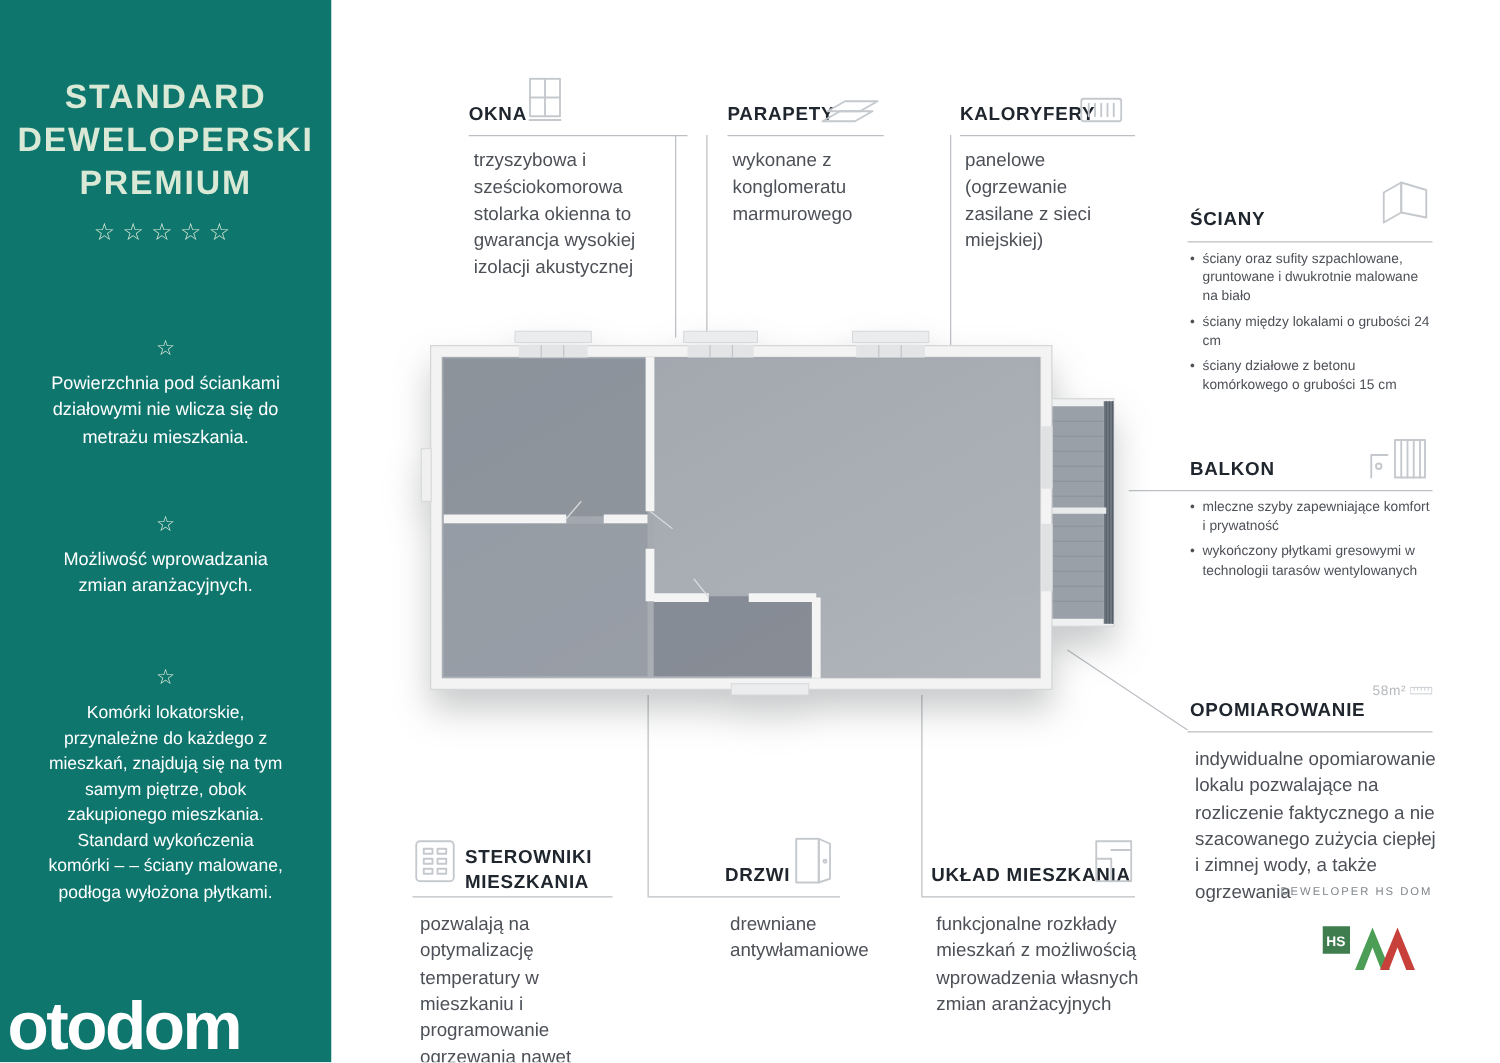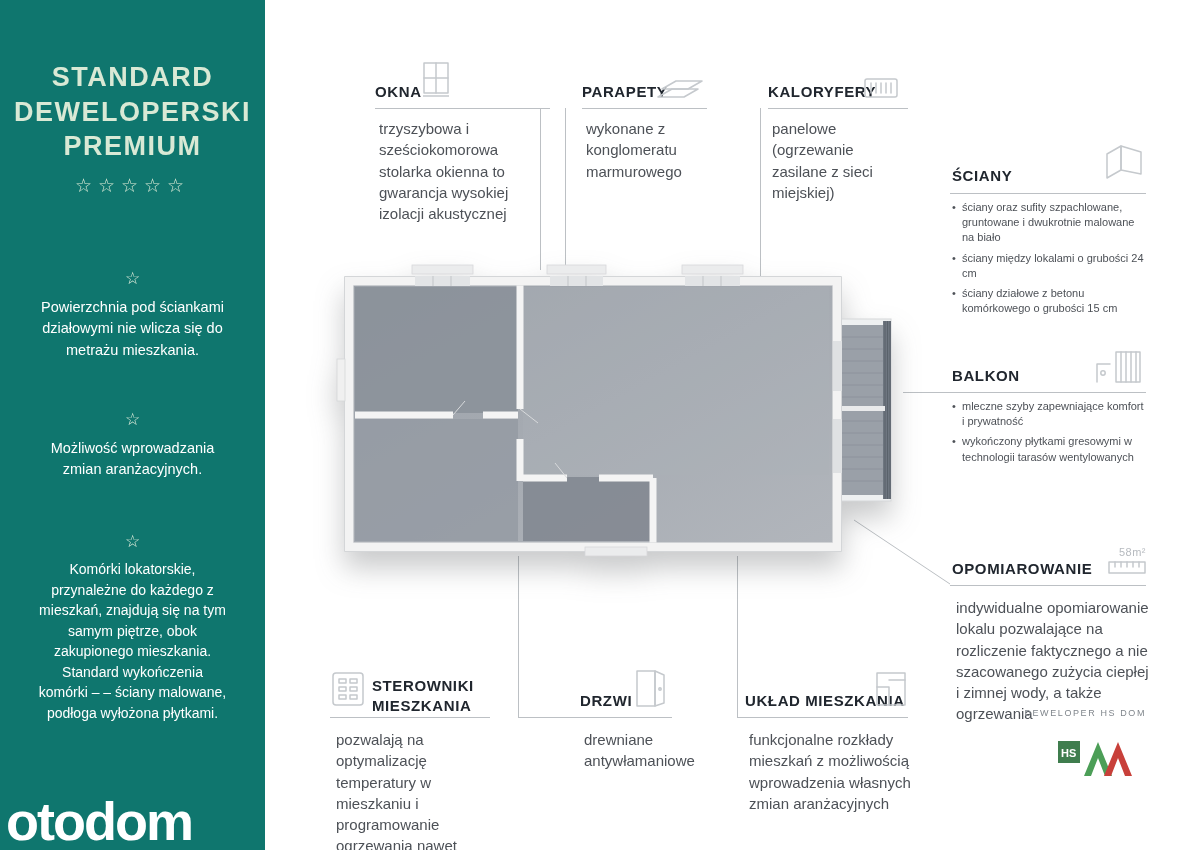--- a/index.html
+++ b/index.html
@@ -65,21 +65,21 @@
   .b-sci{left:952px;top:200px;width:196px}
   .b-bal{left:952px;top:399px;width:196px}
 
   .ic{position:absolute;}
   .ic svg{display:block;}
   .i-okna{left:423px;top:62px}
   .i-par{left:656px;top:78px}
   .i-kal{left:864px;top:75px}
   .i-sci{left:1104px;top:144px}
   .i-bal{left:1094px;top:348px}
-  .i-opo{left:1098px;top:546px;width:48px;display:flex;flex-direction:column;align-items:flex-end;gap:3px;text-align:center;}
+  .i-opo{left:1098px;top:546px;width:48px;display:flex;flex-direction:row;align-items:flex-end;gap:3px;text-align:center;}
   .i-opo .m2{font-size:11px;color:#b6babf;letter-spacing:.5px;}
   .i-ste{left:332px;top:672px}
   .i-drz{left:636px;top:670px}
   .i-ukl{left:876px;top:672px}
   .stroke-ic{fill:none;stroke:#c5c9cd;stroke-width:1.5;stroke-linejoin:round;stroke-linecap:round;}
 
   
   .plan{position:absolute;left:335px;top:263px;width:560px;height:302px;
         filter:drop-shadow(0 16px 14px rgba(60,65,70,.28));}
 

